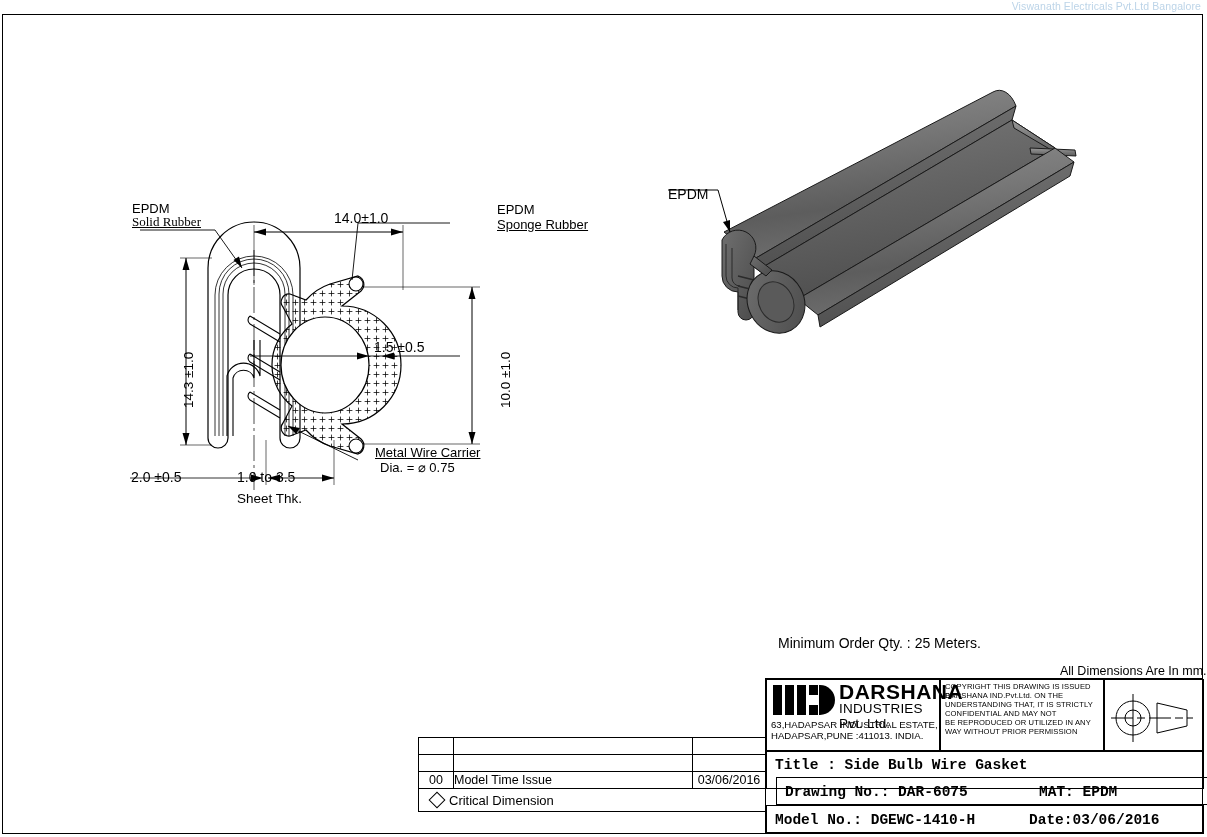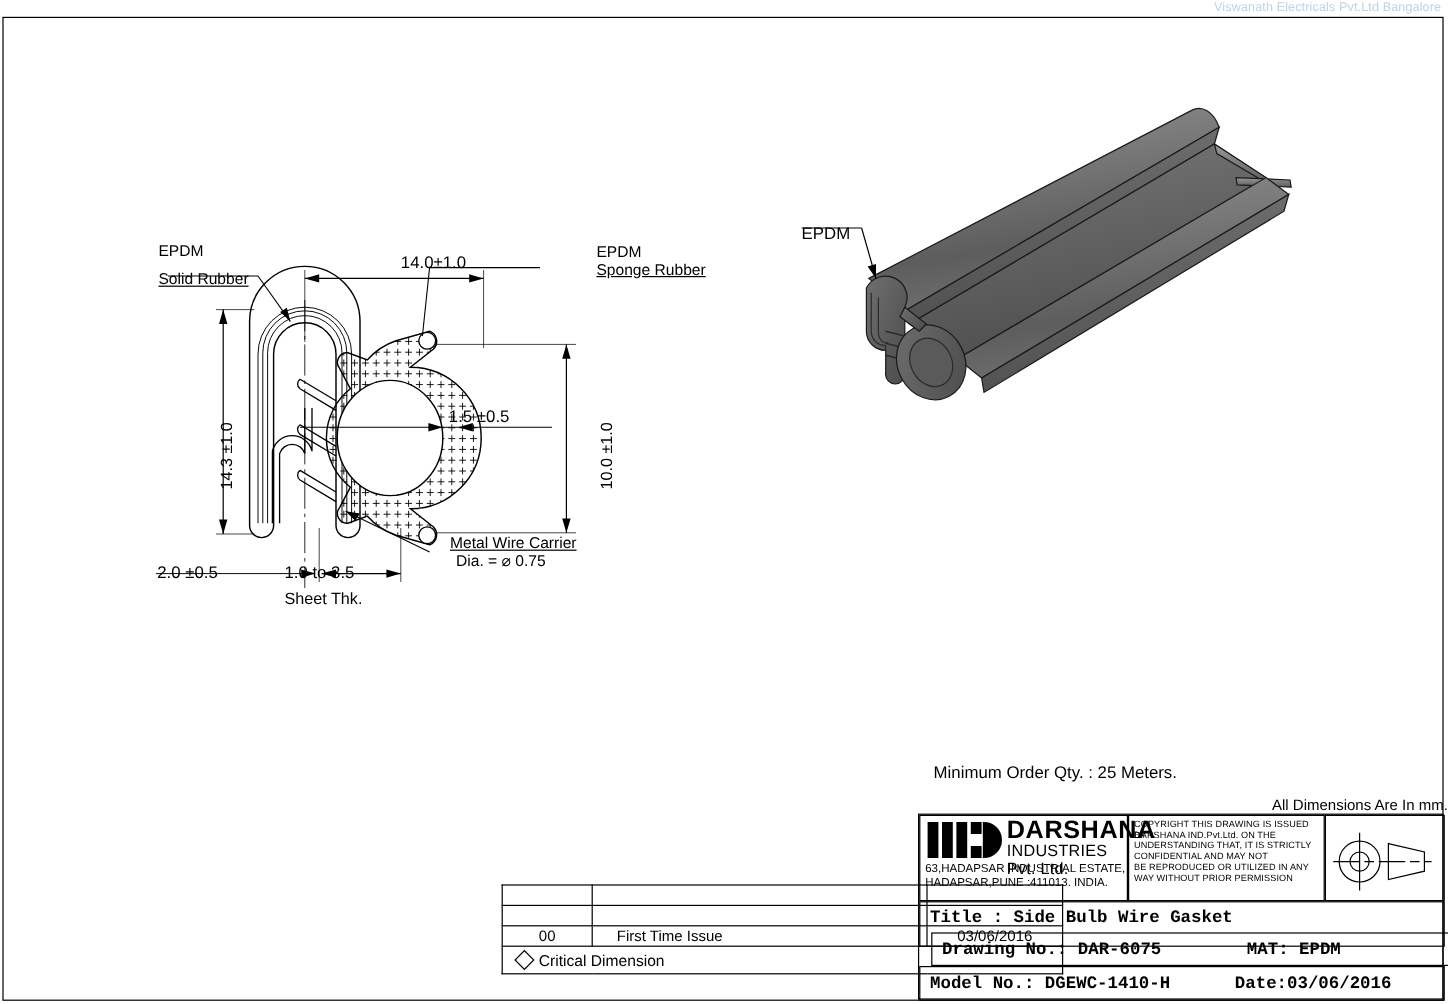--- a/index.html
+++ b/index.html
@@ -30,21 +30,21 @@
   .bar{position:absolute;top:0;height:100%;background:#000;}
   .darshana{position:absolute;left:72px;top:0px;font-size:21px;font-weight:bold;
             letter-spacing:.5px;}
   .indus{position:absolute;left:72px;top:21px;font-size:13.5px;letter-spacing:.2px;}
   .addr{position:absolute;left:4px;top:39px;font-size:9.6px;line-height:11px;}
 
   .copy{position:absolute;left:4px;top:2px;font-size:7.6px;line-height:9.2px;
         letter-spacing:.1px;}
 
   .revtbl{position:absolute;border-collapse:collapse;}
-  .revtbl td{border:1px solid #000;font-size:12.5px;padding:0 20px;height:16px;}
+  .revtbl td{border:1px solid #000;font-size:12.5px;padding:0 0;height:16px;}
   .rc-no{width:34px;text-align:center;}
   .rc-desc{width:238px;}
   .rc-date{width:72px;text-align:center;}
   .rc-hdr{text-align:center;}
   .critrow td{border:1px solid #000;height:22px;text-align:left;padding-left:30px;
               position:relative;font-size:13px;}
   .diamond{position:absolute;left:12px;top:5px;width:10px;height:10px;
            border:1.3px solid #000;transform:rotate(45deg);}
 </style>
 </head>
@@ -140,21 +140,21 @@
 
     <line x1="238" y1="33" x2="330" y2="33" stroke-width="0.9"></line>
     <line x1="238" y1="33" x2="232" y2="90" stroke-width="0.9"></line>
 
     <line x1="168" y1="236" x2="238" y2="270" stroke-width="0.9"></line>
     <path d="M168,236 L180,238 L176,244 Z" fill="#000" stroke="none"></path>
   </g>
 </svg>
 
 <div class="t" style="left:132px;top:202px;">EPDM</div>
-<div class="t u" style="left:132px;top:226px;">Solid Rubber</div>
+<div class="t u" style="left:132px;top:215px;font-family:Liberation Serif, serif;">Solid Rubber</div>
 
 <div class="t" style="left:497px;top:203px;">EPDM</div>
 <div class="t u" style="left:497px;top:218px;text-decoration:underline;">Sponge Rubber</div>
 
 <div class="t u" style="left:375px;top:446px;">Metal Wire Carrier</div>
 <div class="t" style="left:380px;top:461px;">Dia. = ⌀ 0.75</div>
 
 <div class="t" style="left:334px;top:211px;font-size:14px;">14.0±1.0</div>
 
 <div class="vt" style="left:181px;top:408px;">14.3 ±1.0</div>
@@ -242,21 +242,21 @@
     <td class="rc-desc"></td>
     <td class="rc-date"></td>
   </tr>
   <tr>
     <td class="rc-no"></td>
     <td class="rc-desc"></td>
     <td class="rc-date"></td>
   </tr>
   <tr>
     <td class="rc-no">00</td>
-    <td class="rc-desc">First Time Issue</td>
+    <td class="rc-desc">Model Time Issue</td>
     <td class="rc-date">03/06/2016</td>
   </tr>
   <tr class="critrow">
     <td colspan="3"><span class="diamond"></span>Critical Dimension</td>
   </tr>
 </tbody>
   </table>
 
 <div class="tb" style="left:765px;top:678px;width:438px;height:155px;">
 

